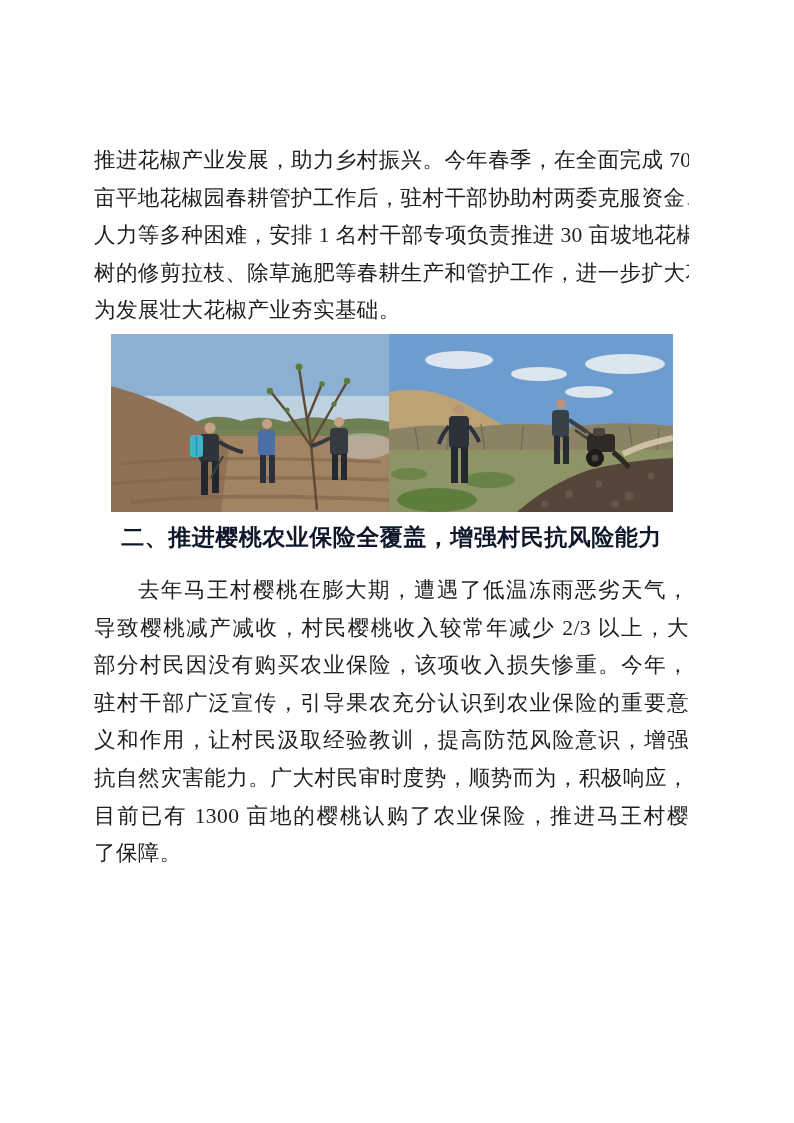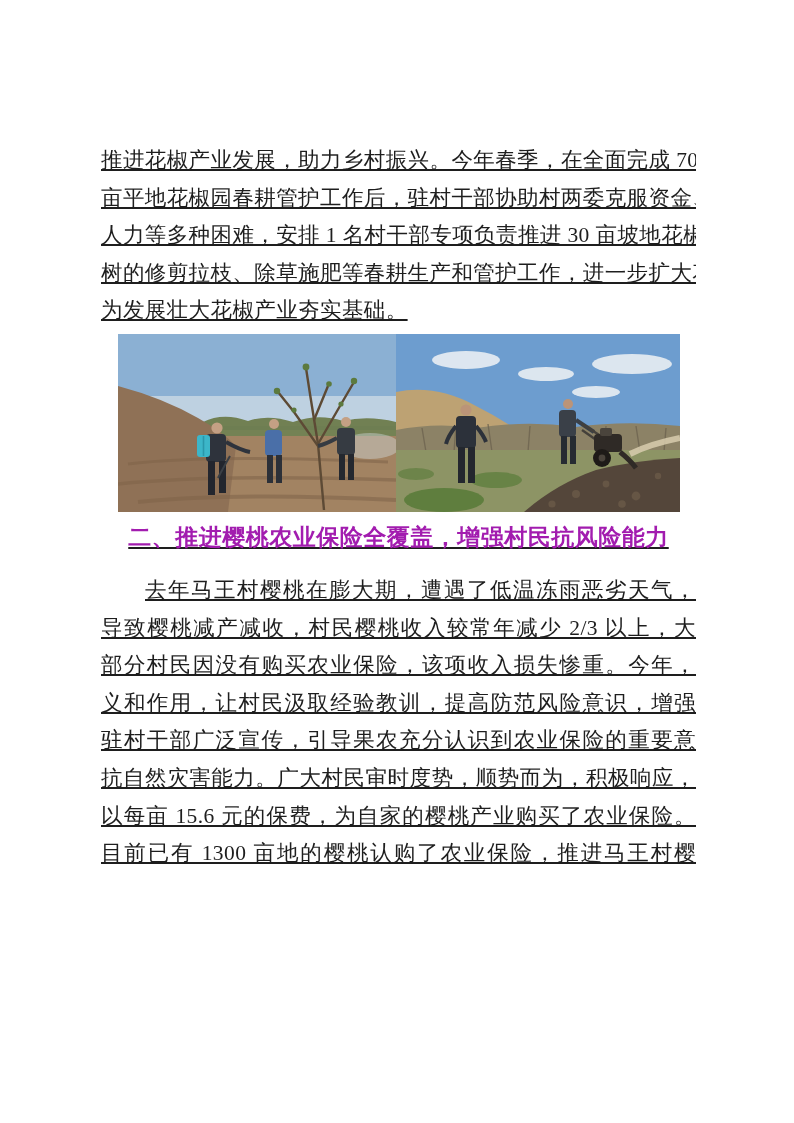--- a/index.html
+++ b/index.html
@@ -7,24 +7,23 @@
     position: relative;
     width: 794px;
     height: 1123px;
     background: #ffffff;
     overflow: hidden;
     font-family: "Liberation Serif", "DejaVu Serif", serif;
     color: #1e1e1e;
   }
   .content {
     position: absolute;
-    left: 101px;
+    left: 94px;
     top: 142px;
     width: 595px;
-    text-decoration: underline;
   }
   .para { margin: 0; padding: 0; }
   .tline {
     font-size: 21.5px;
     line-height: 37.6px;
     height: 37.6px;
     overflow: hidden;
     text-align: justify;
     text-align-last: justify;
     white-space: nowrap;
@@ -46,21 +45,21 @@
   .photo { display: block; flex: 0 0 auto; }
   .heading {
     margin: 6px 0 14px 0;
     font-family: "Liberation Sans", "DejaVu Sans", sans-serif;
     font-weight: 700;
     font-size: 23px;
     line-height: 38px;
     height: 38px;
     text-align: center;
     letter-spacing: 0.5px;
-    color: #a21caf;
+    color: #0f172a;
     white-space: nowrap;
     overflow: hidden;
   }
   .para2 { margin-top: 16px; }
 </style>
 </head>
 <body>
 
 <div class="page">
   <div class="content">
@@ -187,21 +186,21 @@
         </g>
       </svg>
     </div>
 
     <h2 class="heading">二、推进樱桃农业保险全覆盖，增强村民抗风险能力</h2>
 
     <div class="para para2">
       <div class="tline firstindent">去年马王村樱桃在膨大期，遭遇了低温冻雨恶劣天气，</div>
       <div class="tline">导致樱桃减产减收，村民樱桃收入较常年减少 2/3 以上，大</div>
       <div class="tline">部分村民因没有购买农业保险，该项收入损失惨重。今年，</div>
+      <div class="tline">驻村干部广泛宣传，引导果农充分认识到农业保险的重要意</div>
       <div class="tline">义和作用，让村民汲取经验教训，提高防范风险意识，增强</div>
-      <div class="tline">驻村干部广泛宣传，引导果农充分认识到农业保险的重要意</div>
       <div class="tline">抗自然灾害能力。广大村民审时度势，顺势而为，积极响应，</div>
-      <div class="tline">以每亩 15.6 元的保费，为自家的樱桃产业购买了农业保险。</div>
       <div class="tline">目前已有 1300 亩地的樱桃认购了农业保险，推进马王村樱</div>
+      <div class="tline lastline">了保障。</div>
     </div>
 
   </div>
 </div>
 
 </body></html>

